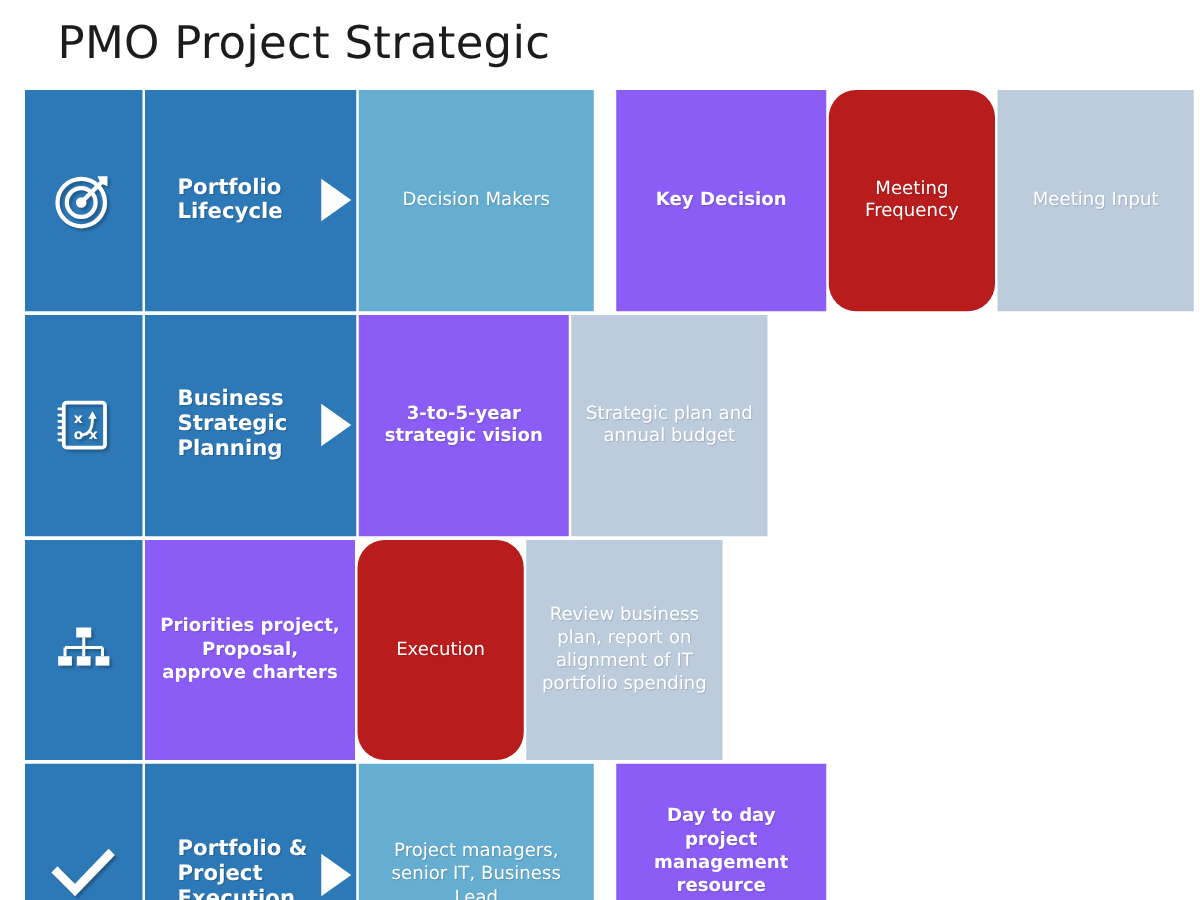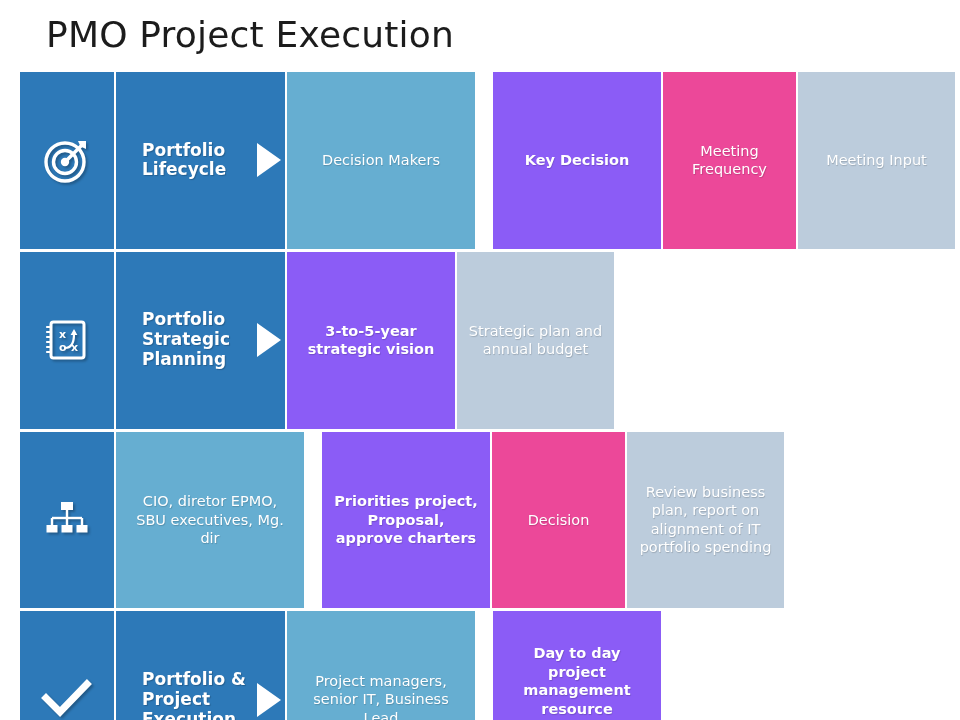--- a/index.html
+++ b/index.html
@@ -66,21 +66,21 @@
   .c-stage  { width: 169px; flex: 0 0 169px; }
   .c-makers { width: 188px; flex: 0 0 188px; }
   .c-key    { width: 168px; flex: 0 0 168px; }
   .c-freq   { width: 133px; flex: 0 0 133px; }
   .c-input  { width: 157px; flex: 0 0 157px; }
 
   
   .col-dark  { background: #2d79b8; }
   .col-med   { background: #66aed1; }
   .col-cyan  { background: #8b5cf6; font-weight: bold; }
-  .col-gray  { background: #ec4899; }
+  .col-gray  { background: #b91c1c; border-radius: 22px; }
   .col-pale  { background: #bcccdc; }
 
   .c-icon  { margin-right: 2px; }
   .c-stage { margin-right: 2px; }
   .c-makers{ margin-right: 18px; }
   .c-key   { margin-right: 2px; }
   .c-freq  { margin-right: 2px; }
 
   .stage-label {
     color: #ffffff;
@@ -124,21 +124,21 @@
     justify-content: center;
     filter: drop-shadow(2px 2px 1px rgba(0,0,0,0.25));
   }
   .icon-wrap svg { display: block; }
 </style>
 </head>
 <body>
 
 <div class="slide">
 
-  <div class="slide-title">PMO Project Execution</div>
+  <div class="slide-title">PMO Project Strategic</div>
 
   <div class="matrix">
 
     <div class="row">
       <div class="cell c-icon col-dark">
         <span class="icon-wrap">
           <svg width="50" height="50" viewBox="0 0 50 50">
             <circle cx="23" cy="27" r="19" fill="none" stroke="#ffffff" stroke-width="3.4"></circle>
             <circle cx="23" cy="27" r="11.5" fill="none" stroke="#ffffff" stroke-width="3.4"></circle>
             <circle cx="23" cy="27" r="4.2" fill="#ffffff"></circle>
@@ -173,21 +173,21 @@
             <path d="M7 10 H3 M7 15 H3 M7 20 H3 M7 25 H3 M7 30 H3 M7 35 H3" stroke="#ffffff" stroke-width="2.2" stroke-linecap="round"></path>
             <text x="15" y="21" font-family="DejaVu Sans, sans-serif" font-size="11" font-weight="bold" fill="#ffffff">x</text>
             <text x="15" y="34" font-family="DejaVu Sans, sans-serif" font-size="11" font-weight="bold" fill="#ffffff">o</text>
             <text x="27" y="34" font-family="DejaVu Sans, sans-serif" font-size="11" font-weight="bold" fill="#ffffff">x</text>
             <path d="M21 31 C28 31 30 24 30 17" stroke="#ffffff" stroke-width="2.2" fill="none"></path>
             <path d="M30 12 L33.4 18 L26.6 18 Z" fill="#ffffff"></path>
           </svg>
         </span>
       </div>
       <div class="cell c-stage col-dark">
-        <div class="stage-label">Portfolio Strategic Planning</div>
+        <div class="stage-label">Business Strategic Planning</div>
         <span class="arrow"></span>
       </div>
       <div class="cell c-key col-cyan">
         <div class="cell-text">3-to-5-year strategic vision</div>
       </div>
       <div class="cell c-input col-pale">
         <div class="cell-text">Strategic plan and annual budget</div>
       </div>
     </div>
 
@@ -198,28 +198,25 @@
             <rect x="17" y="3" width="12" height="8" fill="#ffffff"></rect>
             <path d="M23 11 V19" stroke="#ffffff" stroke-width="2.4"></path>
             <path d="M8 19 H38" stroke="#ffffff" stroke-width="2.4"></path>
             <path d="M8 19 V26 M23 19 V26 M38 19 V26" stroke="#ffffff" stroke-width="2.4"></path>
             <rect x="2.5" y="26" width="11" height="7.5" fill="#ffffff"></rect>
             <rect x="17.5" y="26" width="11" height="7.5" fill="#ffffff"></rect>
             <rect x="32.5" y="26" width="11" height="7.5" fill="#ffffff"></rect>
           </svg>
         </span>
       </div>
-      <div class="cell c-makers col-med">
-        <div class="cell-text">CIO, diretor EPMO, SBU executives, Mg. dir</div>
-      </div>
       <div class="cell c-key col-cyan">
         <div class="cell-text">Priorities project, Proposal, approve charters</div>
       </div>
       <div class="cell c-freq col-gray">
-        <div class="cell-text">Decision</div>
+        <div class="cell-text">Execution</div>
       </div>
       <div class="cell c-input col-pale">
         <div class="cell-text">Review business plan, report on alignment of IT portfolio spending</div>
       </div>
     </div>
 
     <div class="row">
       <div class="cell c-icon col-dark">
         <span class="icon-wrap">
           <svg width="52" height="42" viewBox="0 0 52 42">

